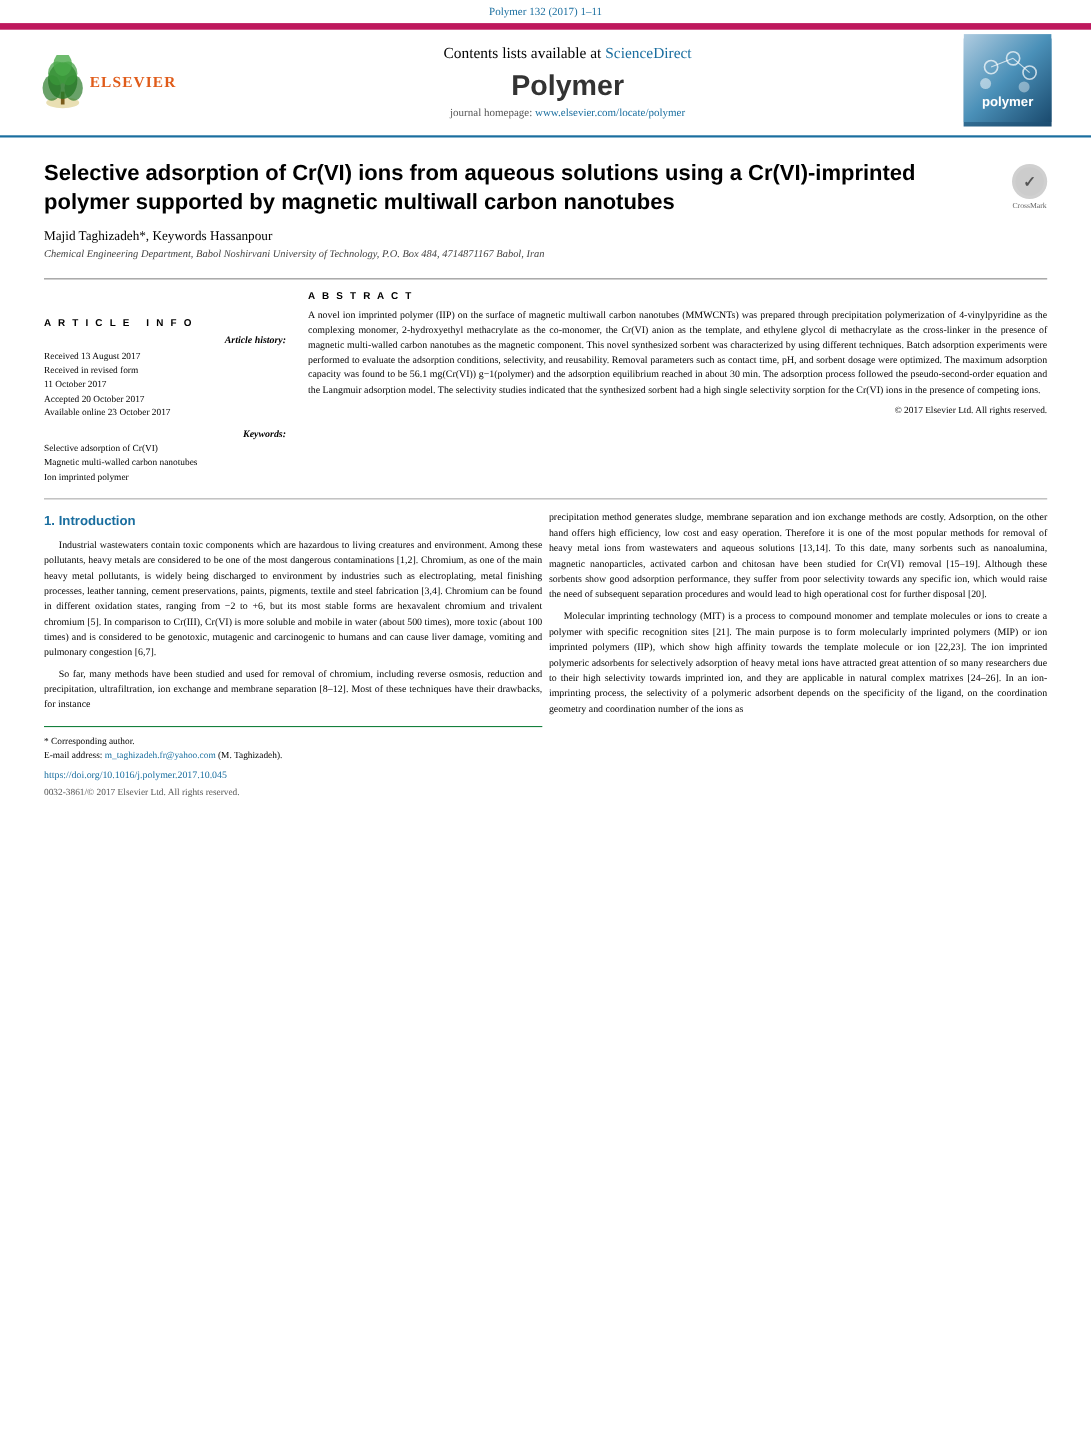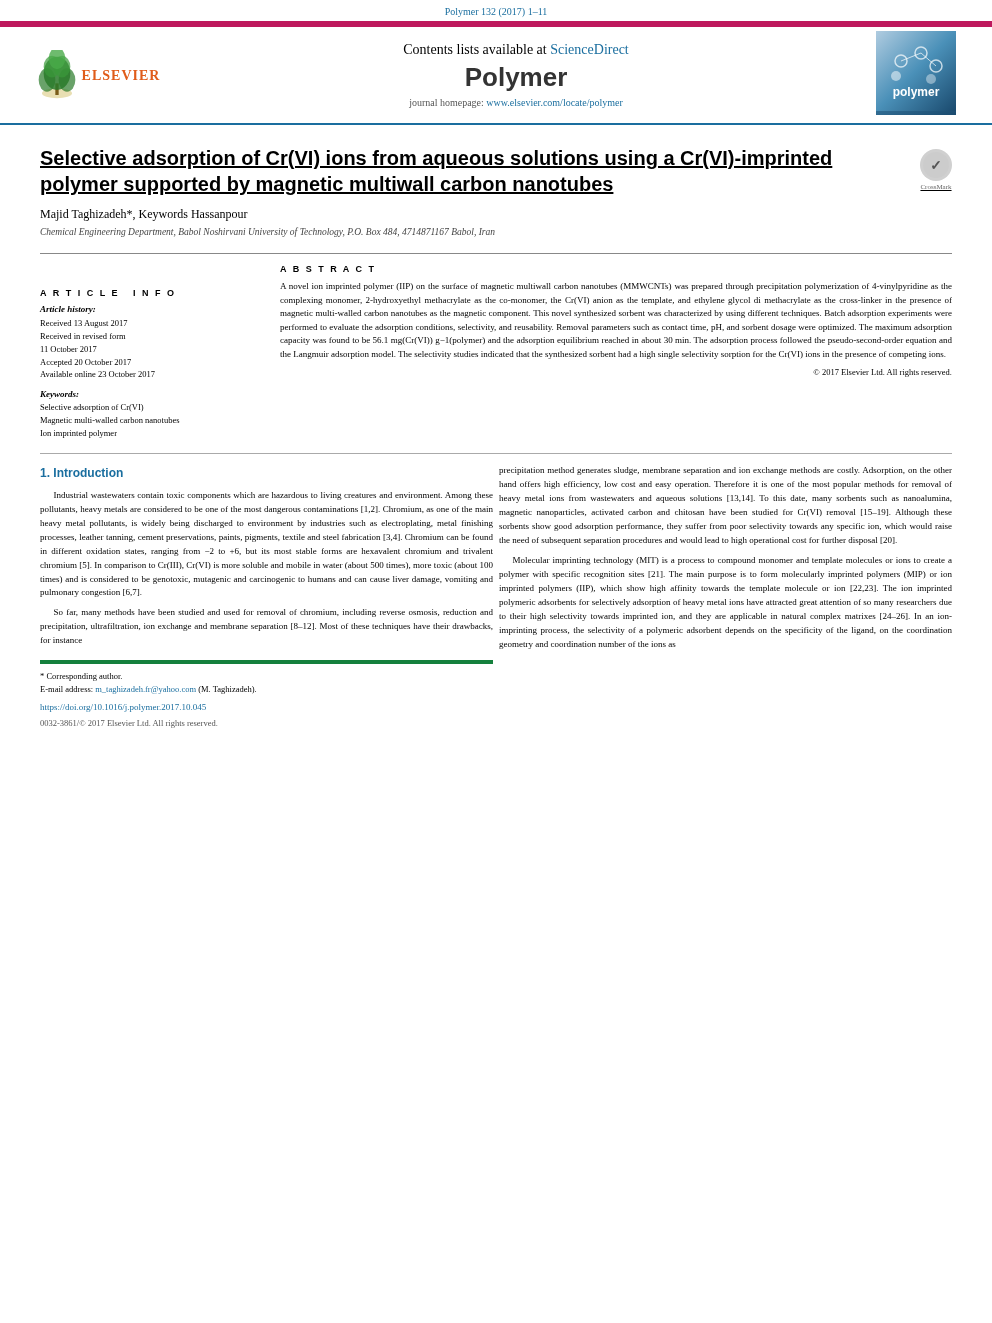--- a/index.html
+++ b/index.html
@@ -88,21 +88,20 @@
     
     .article-main {
       padding: 20px 40px 10px 40px;
     }
 
     
     .article-title-area {
       display: flex;
       align-items: flex-start;
       margin-bottom: 10px;
-      text-decoration: underline;
     }
     .article-title {
       flex: 1;
       font-size: 20px;
       font-weight: bold;
       color: #000;
       font-family: Arial, sans-serif;
       line-height: 1.3;
     }
     .crossmark {
@@ -243,38 +242,38 @@
       text-indent: 1.5em;
       margin-bottom: 6px;
       font-size: 9px;
       line-height: 1.55;
       text-align: justify;
     }
 
     
     .footer-notes {
       margin-top: 12px;
-      border-top: 4px solid #15803d;
+      border-top: 1px solid #15803d;
       padding-top: 6px;
       font-size: 8.5px;
     }
     .footer-doi {
       color: #1a6e9f;
       font-size: 9px;
       text-decoration: none;
       display: block;
       margin-top: 4px;
     }
     .footer-issn {
       font-size: 8.5px;
       color: #555;
       margin-top: 3px;
     }
 
-    .italic { font-style: italic; }
+    .italic { font-style: italic; text-align: right; }
     .blue-link { color: #1a6e9f; text-decoration: none; }
   </style>
 </head>
 <body>
 
 <div class="top-bar">
   <span style="color:#1a6e9f;font-size:10px;">Polymer 132 (2017) 1–11</span>
 </div>
 
 <div class="journal-header">

